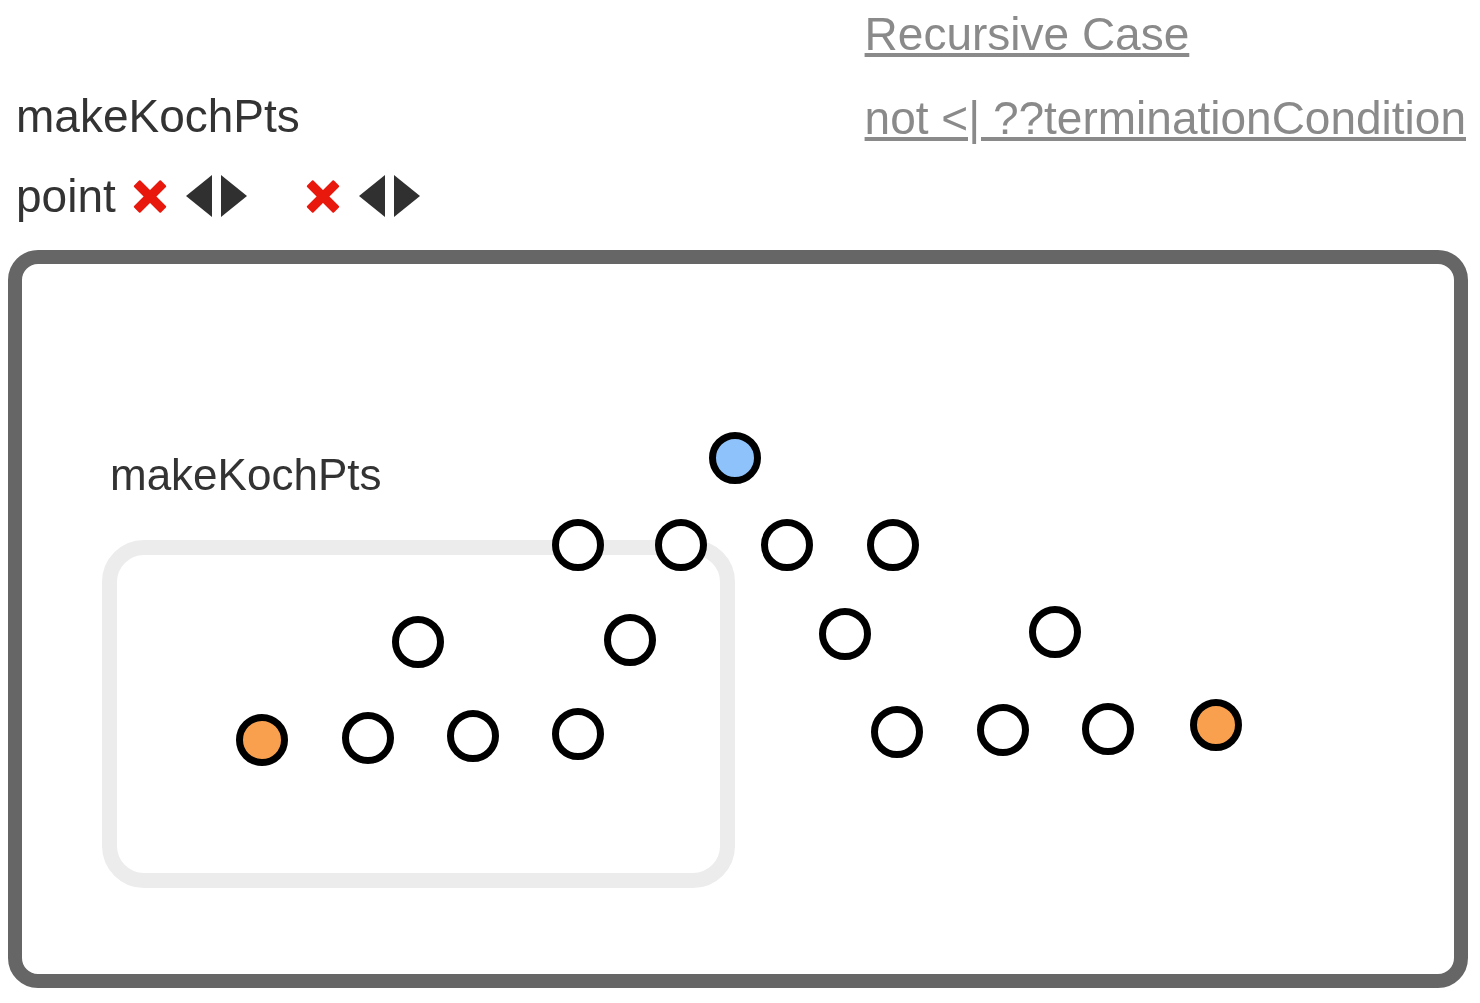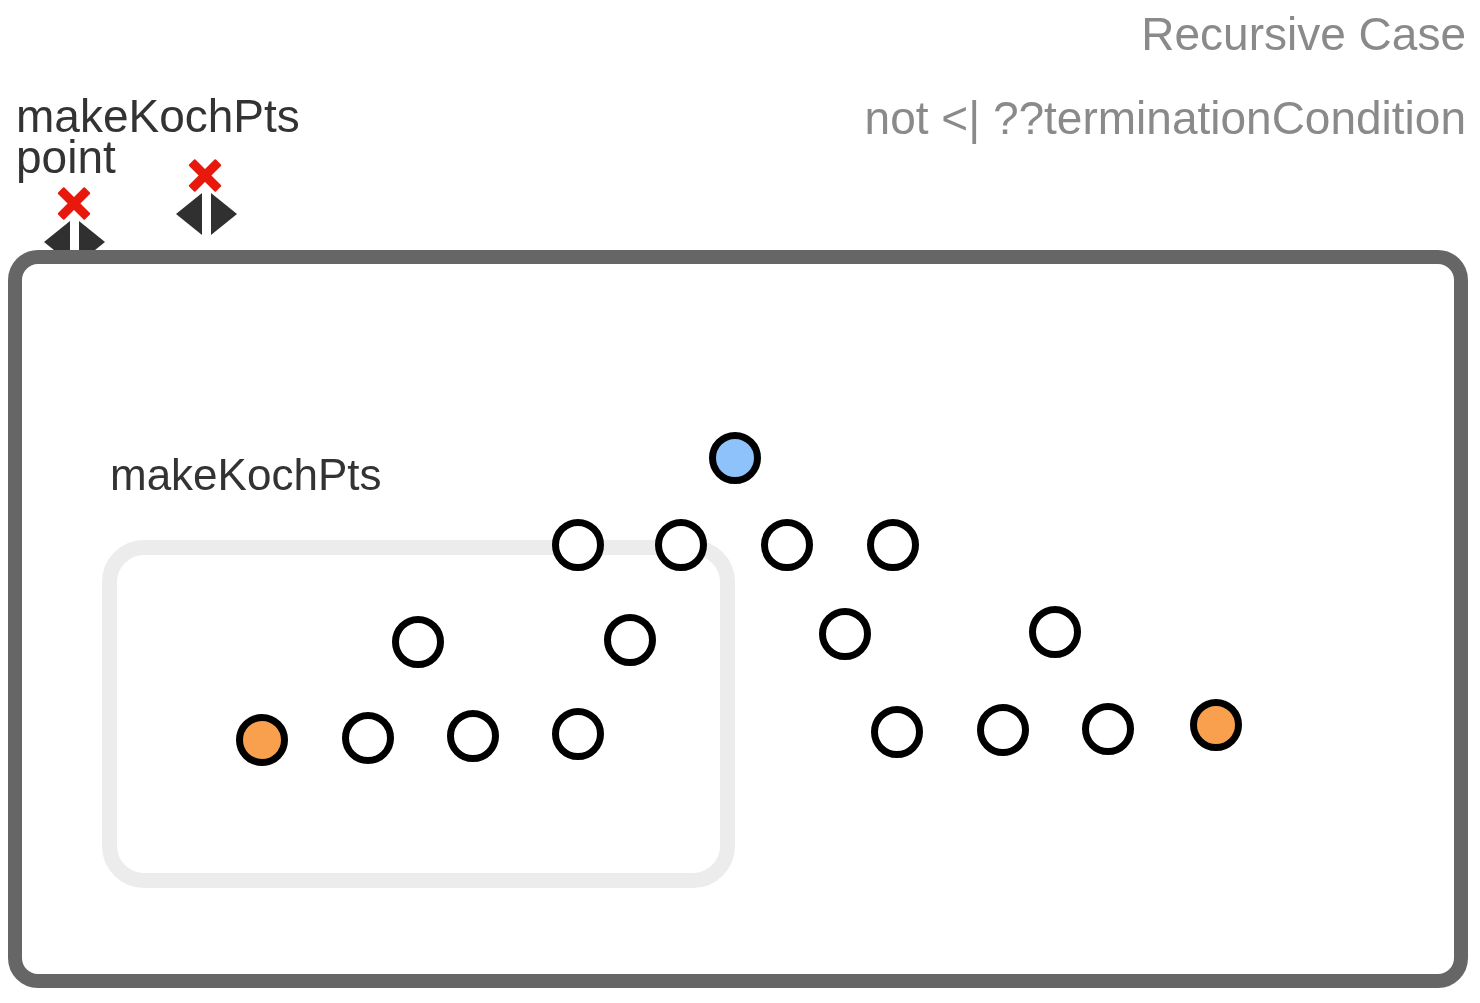--- a/index.html
+++ b/index.html
@@ -31,21 +31,20 @@
     left: 16px;
     top: 168px;
     height: 56px;
     display: flex;
     align-items: center;
     white-space: nowrap;
   }
   .param-group {
     display: flex;
     align-items: center;
-    flex-direction: column;
   }
   .param-group + .param-group { margin-left: 42px; }
   .param-label {
     font-size: 46px;
     line-height: 56px;
     color: #333333;
   }
   .x-icon {
     margin-left: 16px;
     width: 36px;
@@ -79,23 +78,23 @@
     border-top: 21px solid transparent;
     border-bottom: 21px solid transparent;
   }
   .tri-left  { border-right: 26px solid #303030; }
   .tri-right { border-left: 26px solid #303030; margin-left: 9px; }
 
   .hdr-right {
     position: absolute;
     right: 14px;
     top: 6px;
-    text-align: right;
     color: #8a8a8a;
     white-space: nowrap;
+    text-decoration: underline;
   }
   .hdr-right .line1 {
     font-size: 46px;
     line-height: 56px;
   }
   .hdr-right .line2 {
     font-size: 46px;
     line-height: 56px;
     margin-top: 28px;
   }

